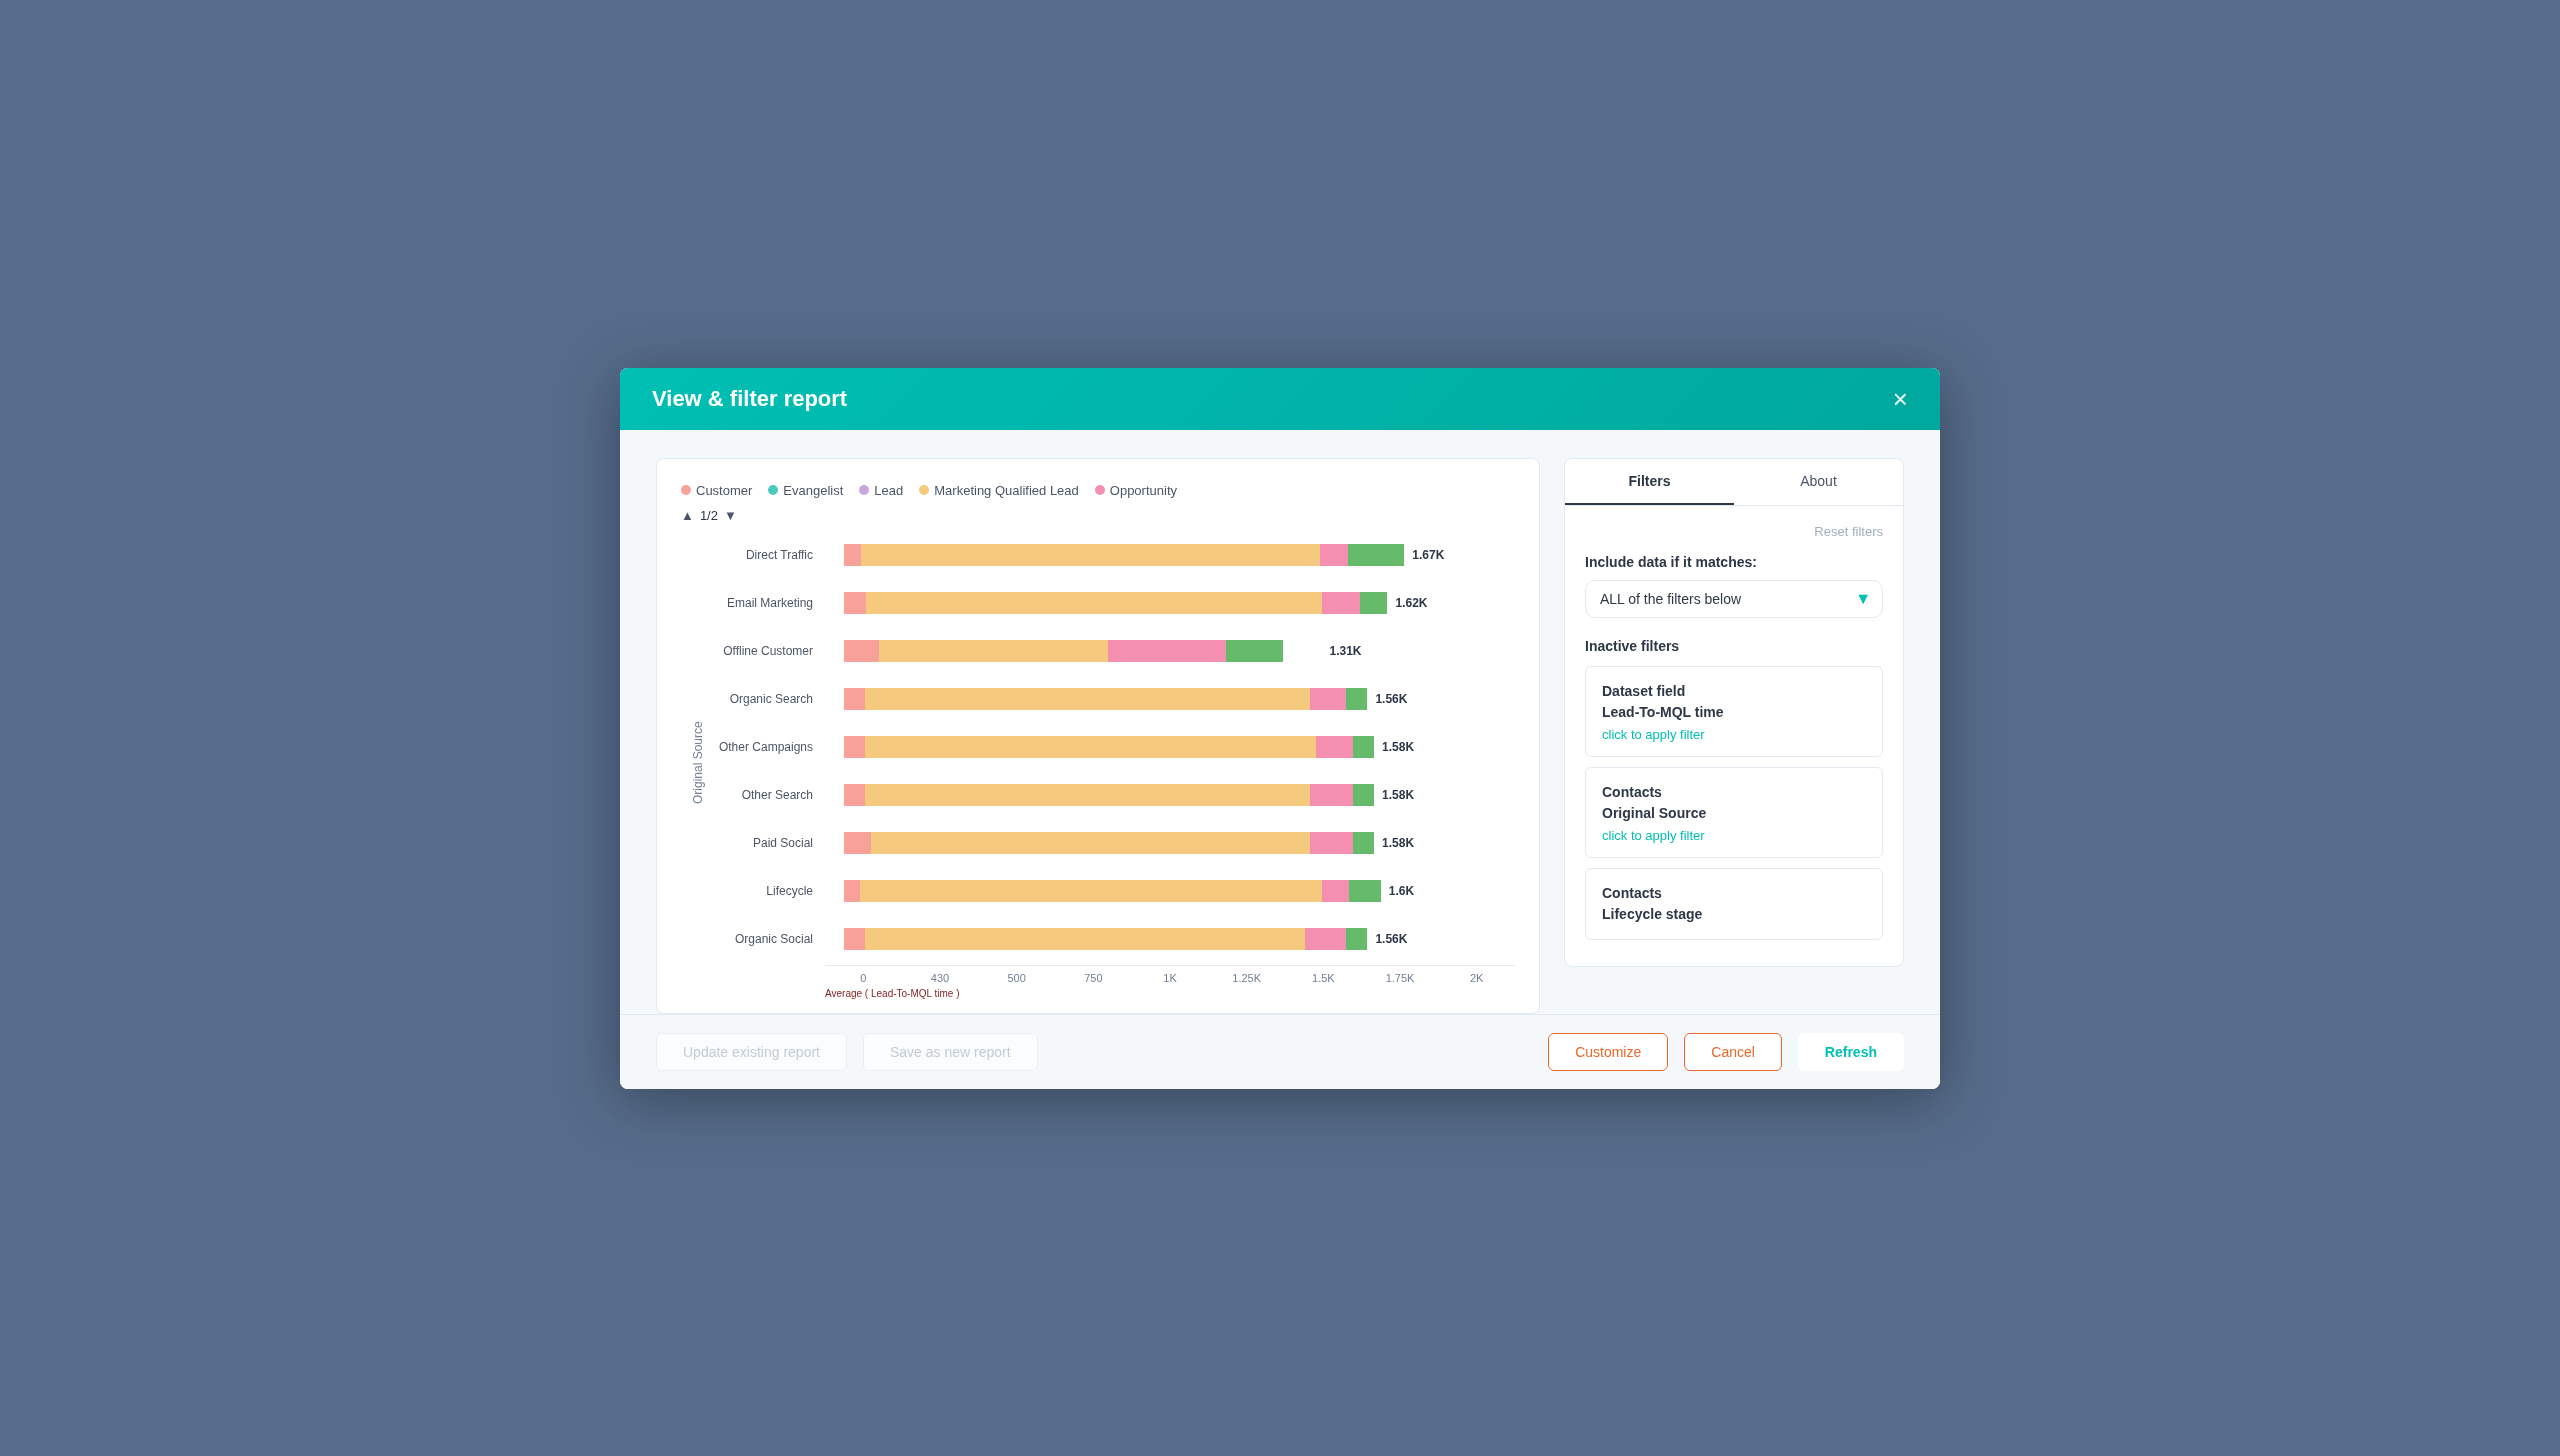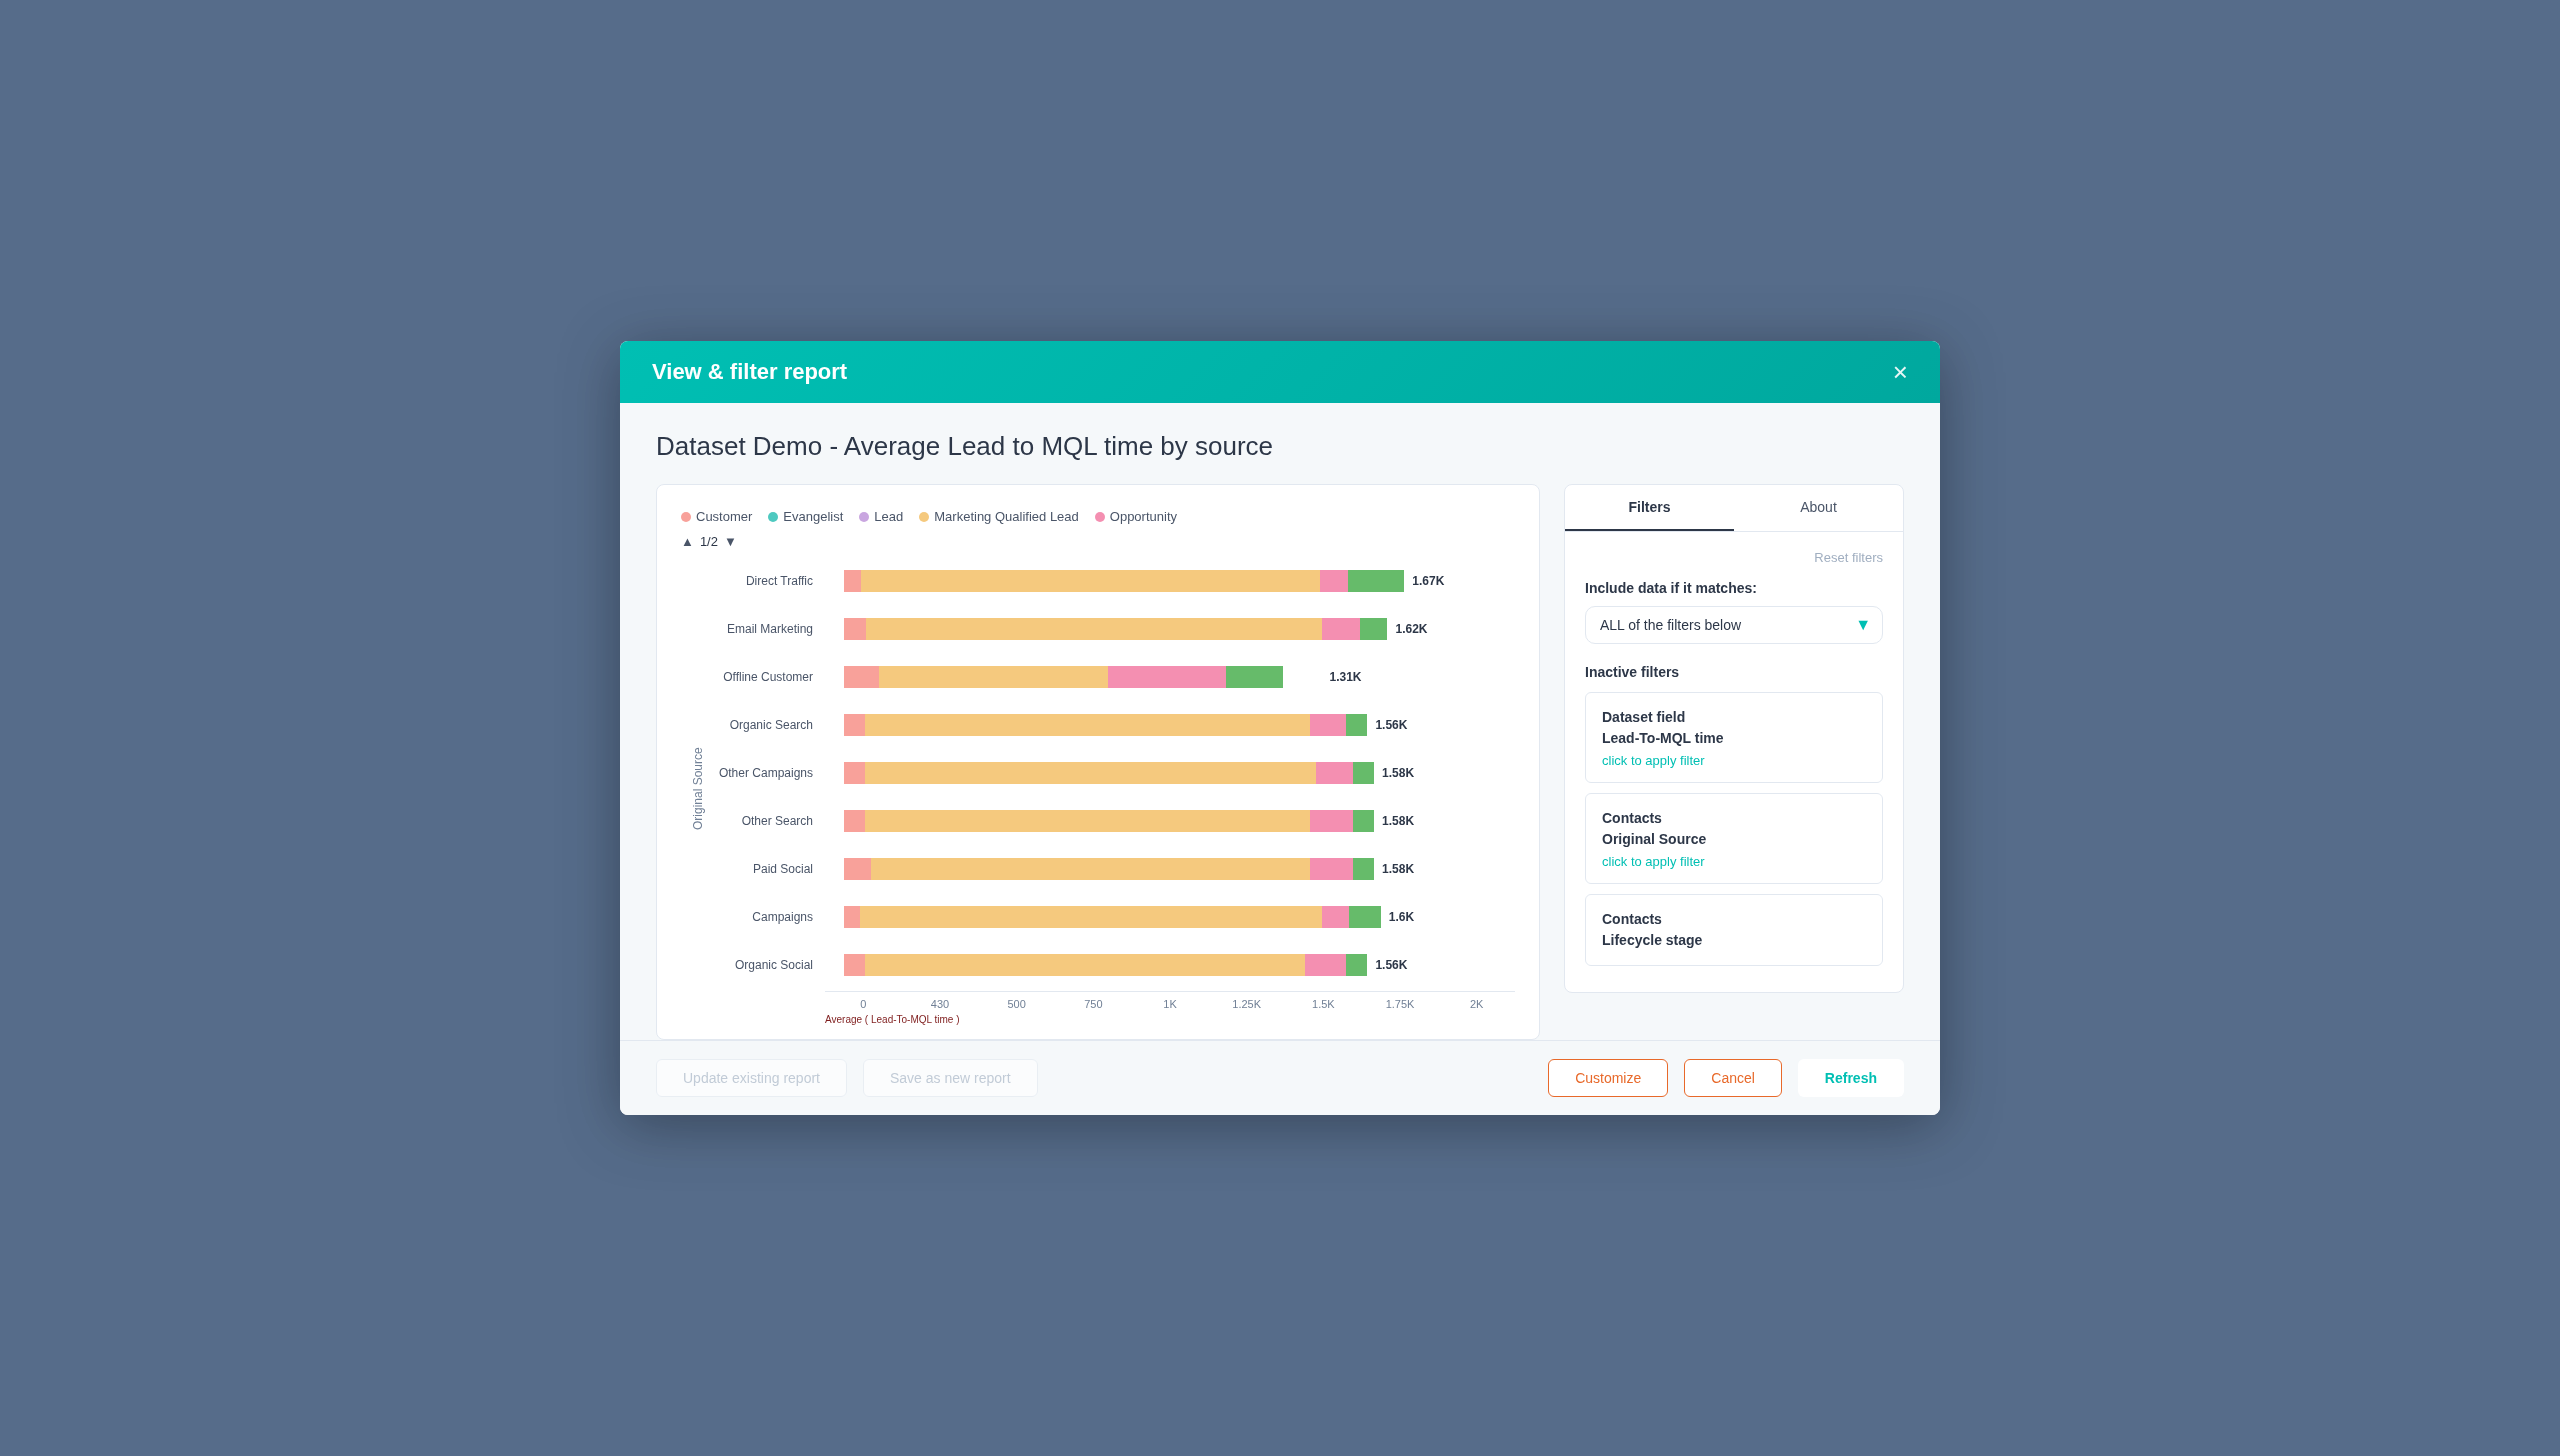--- a/index.html
+++ b/index.html
@@ -327,21 +327,20 @@
 
 <div class="modal-overlay">
   <div class="modal">
 
     <div class="modal-header">
       <span class="modal-title">View &amp; filter report</span>
       <button class="modal-close">×</button>
     </div>
 
     <div class="modal-body">
-      <div class="report-title">Dataset Demo - Average Lead to MQL time by source</div>
 
       <div class="modal-content-row">
 
         <div class="chart-panel">
 
           <div class="chart-legend">
           <div class="legend-item">
                 <span class="legend-dot" style="background:#f8a19a"></span>
                 <span>Customer</span>
               </div>
@@ -450,21 +449,21 @@
                       <div class="bar-segments" style="width: 79%;">
                         <div class="bar-segment" style="width: 5%; background-color: rgb(248, 161, 154);"></div>
                         <div class="bar-segment" style="width: 83%; background-color: rgb(245, 201, 126);"></div>
                         <div class="bar-segment" style="width: 8%; background-color: rgb(244, 143, 177);"></div>
                         <div class="bar-segment" style="width: 4%; background-color: rgb(102, 187, 106);"></div>
                       </div>
                       <span class="bar-value">1.58K</span>
                     </div>
                   </div>
                   <div class="bar-row">
-                    <div class="bar-label">Campaigns</div>
+                    <div class="bar-label">Lifecycle</div>
                     <div class="bar-track" style="position: relative;">
                       <div class="bar-segments" style="width: 80%;">
                         <div class="bar-segment" style="width: 3%; background-color: rgb(248, 161, 154);"></div>
                         <div class="bar-segment" style="width: 86%; background-color: rgb(245, 201, 126);"></div>
                         <div class="bar-segment" style="width: 5%; background-color: rgb(244, 143, 177);"></div>
                         <div class="bar-segment" style="width: 6%; background-color: rgb(102, 187, 106);"></div>
                       </div>
                       <span class="bar-value">1.6K</span>
                     </div>
                   </div>

